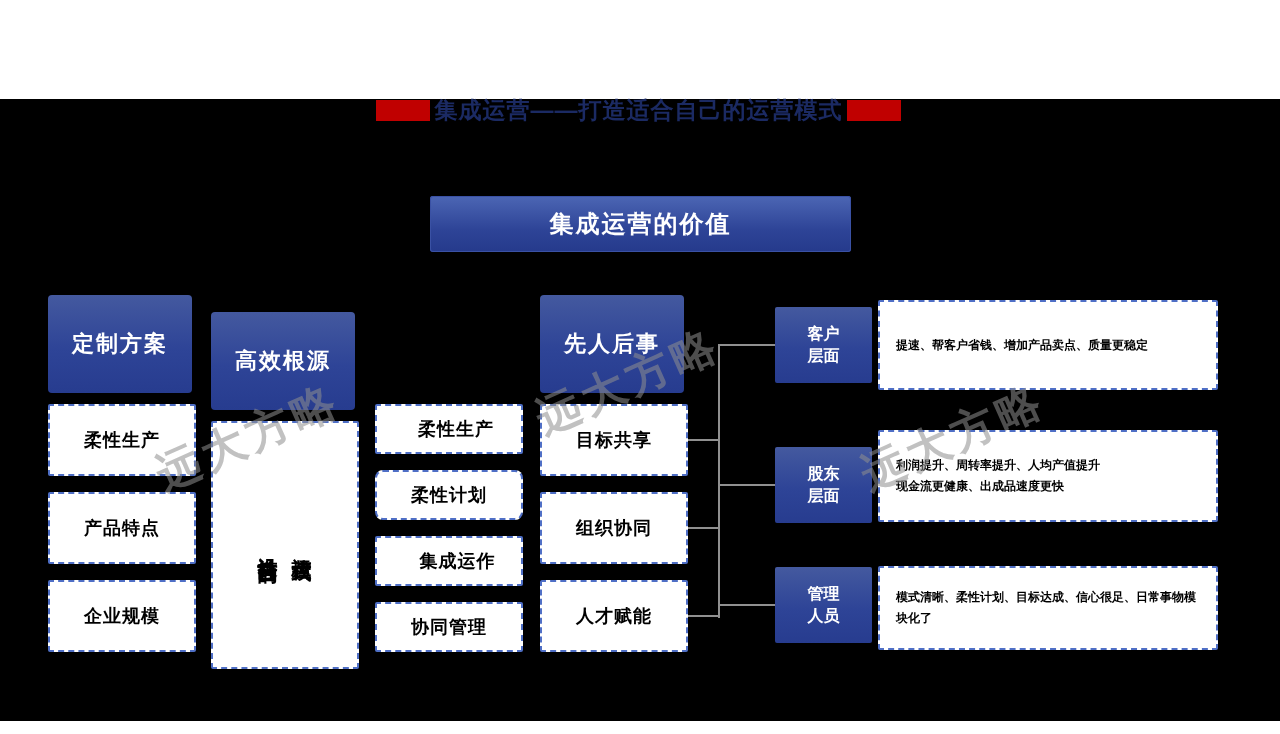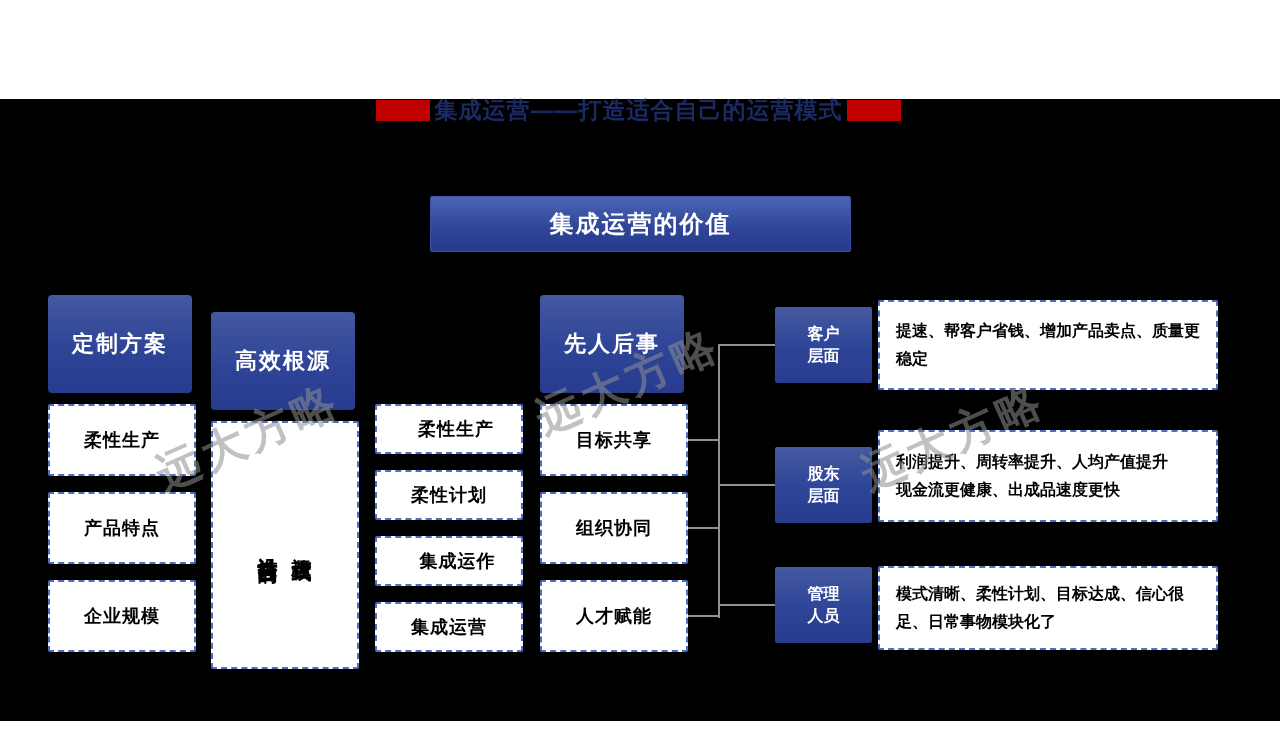--- a/index.html
+++ b/index.html
@@ -37,21 +37,21 @@
   }
   .item{
     position:absolute;width:148px;z-index:2;background:#ffffff;
     border:2px dashed #4f6fc6;box-sizing:border-box;border-radius:2px;
     display:flex;align-items:center;justify-content:center;
     color:#000000;font-size:18px;font-weight:bold;letter-spacing:1px;
   }
   .colx1{left:48px;} .colx2{left:211px;margin-top:17px;} .colx3{left:375px;} .colx4{left:540px;}
   .r1{top:404px;height:72px;} .r2{top:492px;height:72px;} .r3{top:580px;height:72px;}
   .tall{top:404px;height:248px;}
-  .s1{top:404px;height:50px;padding-left:14px;} .s2{top:470px;height:50px;} .s3{top:536px;height:50px;padding-left:17px;} .s4{top:602px;height:50px;}
+  .s1{top:404px;height:50px;padding-left:14px;} .s2{top:470px;height:50px;border-radius:8px;} .s3{top:536px;height:50px;padding-left:17px;} .s4{top:602px;height:50px;}
   .vtext{writing-mode:vertical-lr;white-space:pre-line;text-align:center;line-height:1.7;font-size:20px;font-weight:bold;}
 
   
   .line{position:absolute;background:#909090;z-index:1;}
   .stub1{left:688px;top:439px;width:32px;height:2px;}
   .stub2{left:688px;top:527px;width:32px;height:2px;}
   .stub3{left:688px;top:615px;width:32px;height:2px;}
   .bus{left:718px;top:344px;width:2px;height:274px;}
   .br1{left:718px;top:344px;width:58px;height:2px;}
   .br2{left:718px;top:484px;width:58px;height:2px;}
@@ -62,21 +62,21 @@
     position:absolute;left:775px;width:97px;height:76px;z-index:2;
     background:linear-gradient(180deg,#44599f 0%,#2e4497 55%,#273c8f 100%);
     display:flex;align-items:center;justify-content:center;text-align:center;
     color:#ffffff;font-size:16px;font-weight:bold;line-height:1.35;white-space:pre-line;border-radius:2px;
   }
   .ocat.o1{top:307px;} .ocat.o2{top:447px;} .ocat.o3{top:567px;}
   .otext{
     position:absolute;left:878px;width:340px;z-index:2;background:#ffffff;
     border:2px dashed #4f6fc6;box-sizing:border-box;border-radius:2px;
     display:flex;align-items:center;padding:0 16px;
-    color:#000000;font-size:16px;font-weight:600;line-height:1.75;white-space:pre-line;
+    color:#000000;font-size:12px;font-weight:600;line-height:1.75;white-space:pre-line;
   }
   .otext.t1{top:300px;height:90px;}
   .otext.t2{top:430px;height:92px;}
   .otext.t3{top:566px;height:84px;}
 
   
   .wm{
     position:absolute;z-index:3;color:#8f8f8f;opacity:.55;font-size:44px;font-weight:bold;
     letter-spacing:5px;transform:rotate(-24deg);pointer-events:none;white-space:nowrap;
   }
@@ -103,21 +103,21 @@
 
   <div class="hdr colx2">高效根源</div>
   <div class="item colx2 tall">
     <span class="vtext">设计符合自己的
 运营模式</span>
   </div>
 
   <div class="item colx3 s1">柔性生产</div>
   <div class="item colx3 s2">柔性计划</div>
   <div class="item colx3 s3">集成运作</div>
-  <div class="item colx3 s4">集成运营</div>
+  <div class="item colx3 s4">协同管理</div>
 
   <div class="hdr colx4">先人后事</div>
   <div class="item colx4 r1">目标共享</div>
   <div class="item colx4 r2">组织协同</div>
   <div class="item colx4 r3">人才赋能</div>
 
   <div class="line stub1"></div>
   <div class="line stub2"></div>
   <div class="line stub3"></div>
   <div class="line bus"></div>

